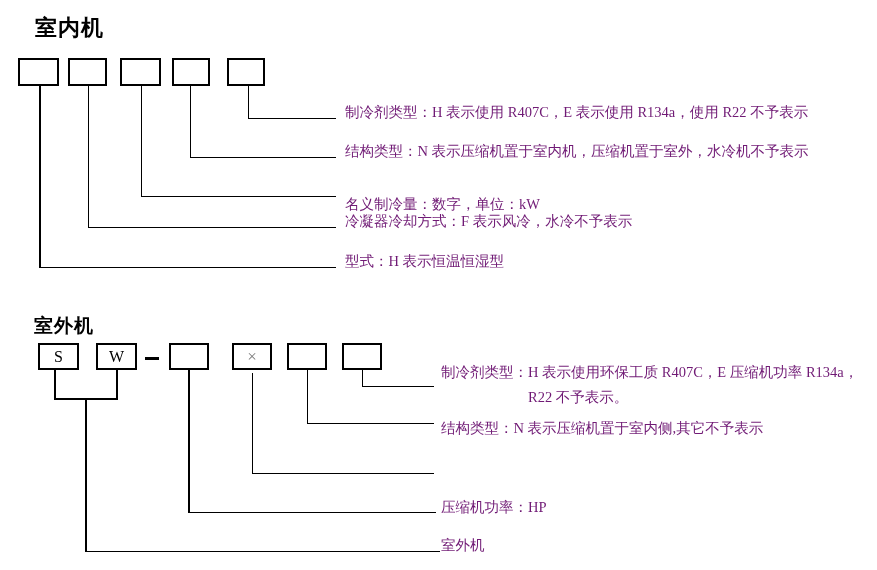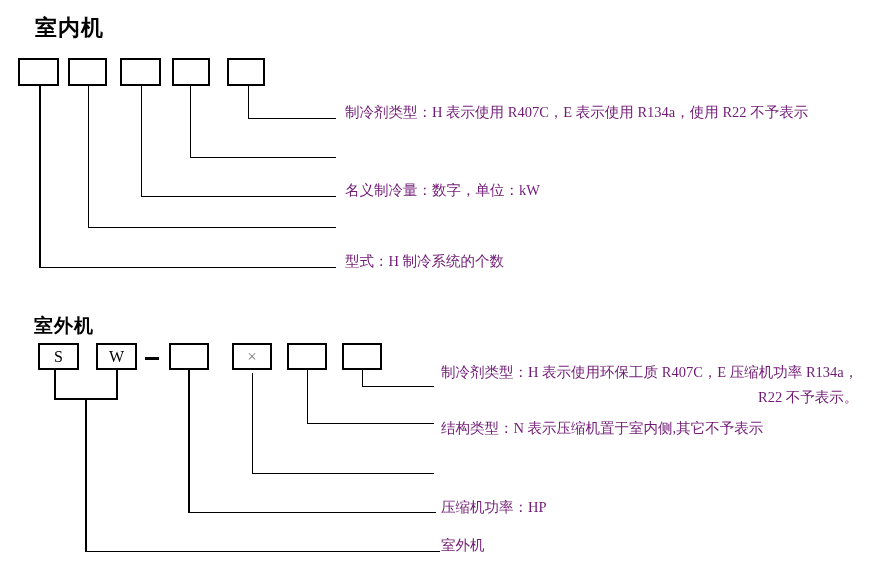--- a/index.html
+++ b/index.html
@@ -31,21 +31,21 @@
   .lbl{
     position:absolute;
     left:345px;
     font-size:14.5px;
     line-height:16px;
     white-space:nowrap;
     color:#701a75;
   }
   .lbl-out{left:441px;}
   .lbl-wrap2{line-height:25px;}
-  .lbl-wrap2 .l2{padding-left:87px;text-align:right;}
+  .lbl-wrap2 .l2{padding-left:87px;}
   .gray-x{color:#7a7a7a;font-size:17px;}
   .dash{position:absolute;background:#000;}
 </style>
 </head>
 <body>
 
 <div class="canvas">
 
   <div class="sec-title title-indoor">室内机</div>
 
@@ -61,22 +61,24 @@
   <div class="vline" style="left:190px;top:86px;width:1px;height:71px;"></div>
   <div class="vline" style="left:248px;top:86px;width:1px;height:32px;"></div>
 
   <div class="hline" style="left:248px;top:118px;width:88px;height:1px;"></div>
   <div class="hline" style="left:190px;top:157px;width:146px;height:1px;"></div>
   <div class="hline" style="left:141px;top:196px;width:195px;height:1px;"></div>
   <div class="hline" style="left:88px;top:227px;width:248px;height:1px;"></div>
   <div class="hline" style="left:39px;top:267px;width:297px;height:1px;"></div>
 
   <div class="lbl" style="top:104px;">制冷剂类型：H 表示使用 R407C，E 表示使用 R134a，使用 R22 不予表示</div>
-  <div class="lbl" style="top:182px;">名义制冷量：数字，单位：kW</div>
-  <div class="lbl" style="top:253px;">型式：H 制冷系统的个数</div>
+  <div class="lbl" style="top:143px;">结构类型：N 表示压缩机置于室内机，压缩机置于室外，水冷机不予表示</div>
+  <div class="lbl" style="top:196px;">名义制冷量：数字，单位：kW</div>
+  <div class="lbl" style="top:213px;">冷凝器冷却方式：F 表示风冷，水冷不予表示</div>
+  <div class="lbl" style="top:253px;">型式：H 表示恒温恒湿型</div>
 
   <div class="sec-title title-outdoor">室外机</div>
 
   <div class="cbox" style="left:38px;top:343px;width:41px;height:27px;">S</div>
   <div class="cbox" style="left:96px;top:343px;width:41px;height:27px;">W</div>
   <div class="dash" style="left:145px;top:357px;width:14px;height:3px;"></div>
   <div class="cbox" style="left:169px;top:343px;width:40px;height:27px;"></div>
   <div class="cbox gray-x" style="left:232px;top:343px;width:40px;height:27px;">×</div>
   <div class="cbox" style="left:287px;top:343px;width:40px;height:27px;"></div>
   <div class="cbox" style="left:342px;top:343px;width:40px;height:27px;"></div>

